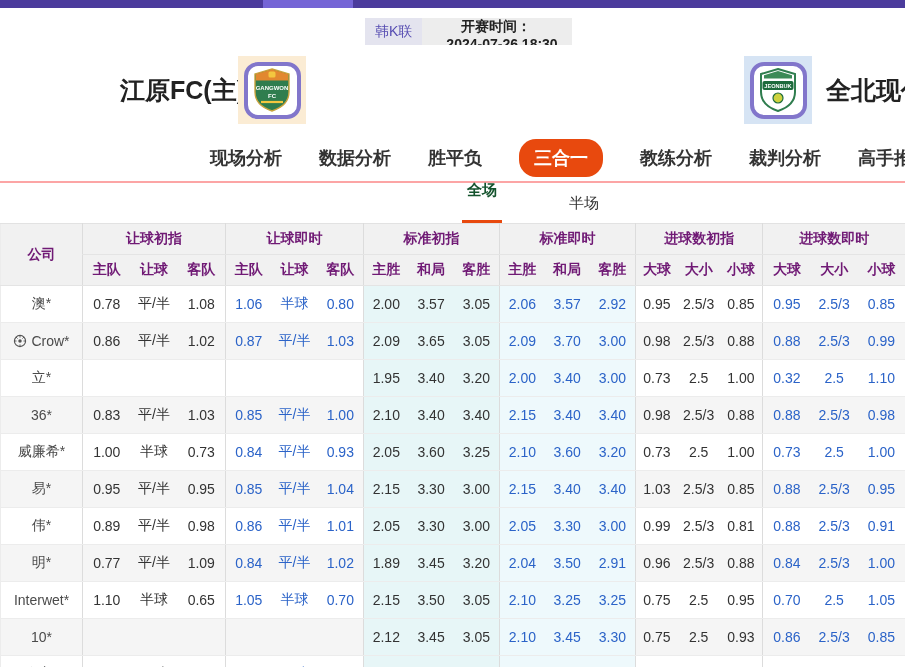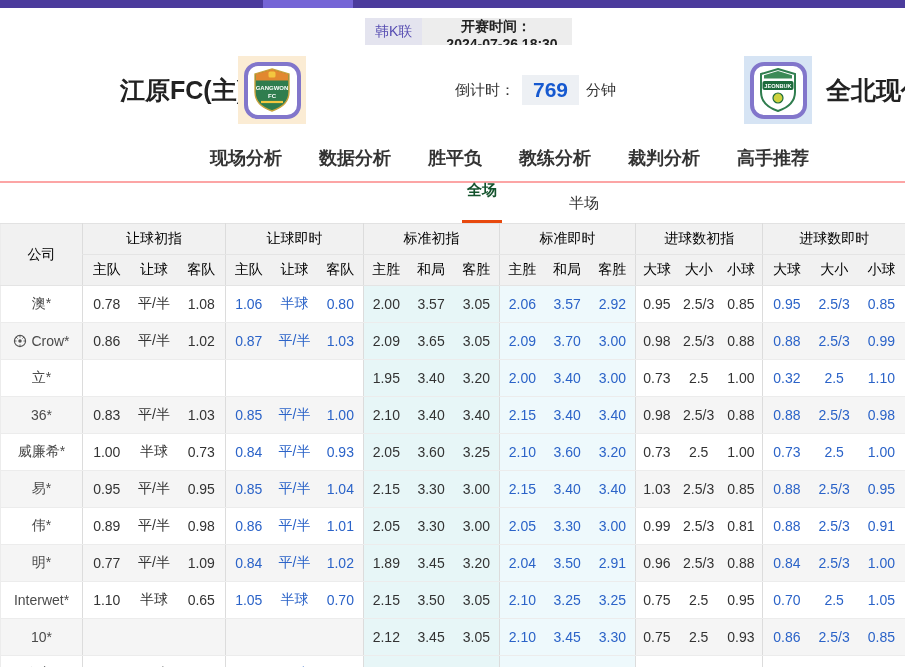--- a/index.html
+++ b/index.html
@@ -39,21 +39,21 @@
   .nav-item.active{background:#e8490e;color:#fff;border-radius:17px;padding:7px 15px;}
 
   
   .subtabs{height:40px;display:flex;align-items:flex-end;padding-left:462px;gap:62px;font-size:15px;color:#333;}
   .subtab{cursor:pointer;padding:0 5px 10px;}
   .subtab.active{color:#14532d;font-weight:bold;border-bottom:3px solid #e8490e;padding-bottom:20px;text-align:center;}
 
   
   table.odds{border-collapse:collapse;table-layout:fixed;width:905px;font-size:14px;
     border-top:1px solid #e2e2e2;border-left:1px solid #ececec;border-right:1px solid #ececec;}
-  thead th{background:#f1f1f1;color:#000000;font-weight:normal;height:28px;border-bottom:1px solid #e4e4e4;font-size:14px;}
+  thead th{background:#f1f1f1;color:#701a75;font-weight:bold;height:28px;border-bottom:1px solid #e4e4e4;font-size:14px;}
   tbody td{height:34px;text-align:center;color:#333;border-bottom:1px solid #ececec;overflow:hidden;white-space:nowrap;}
   tr.even td{background:#f5f5f5;}
   td.gs,th.gs{border-left:1px solid #dcdcdc;}
   td.live{color:#2b63c8;}
   tr td.ti{background:#e7f6f7;}
   tr td.tl{background:#eef9fc;}
   td.company{color:#4b4b4b;}
   .ball{vertical-align:-2px;margin-right:4px;}
 </style>
 </head>
@@ -81,45 +81,41 @@
         <path d="M20 1 L37 6 V24 C37 34 29 40 20 43 C11 40 3 34 3 24 V6 Z" fill="#2f7d4e" stroke="#c8a23c" stroke-width="1.4"></path>
         <path d="M20 1.5 L36 6.3 V12.5 H4 V6.3 Z" fill="#e2882f"></path>
         <rect x="16.5" y="3.5" width="7" height="6" rx="1.5" fill="#f3c73f"></rect>
         <text x="20" y="21.5" font-size="6" fill="#fff" text-anchor="middle" font-weight="bold">GANGWON</text>
         <text x="20" y="29.5" font-size="6" fill="#fff" text-anchor="middle" font-weight="bold">FC</text>
         <path d="M9 34 H31" stroke="#f3c73f" stroke-width="2.2"></path>
       </svg>
     </div>
   </div>
 
-  <div class="countdown">
-    <span>倒计时：</span>
-    <span class="cd-value">769</span>
-    <span>分钟</span>
-  </div>
 
   <div class="logo-box away">
     <div class="logo-inner">
       <svg width="42" height="44" viewBox="0 0 40 44">
         <path d="M20 1 L37 6 V24 C37 34 29 40 20 43 C11 40 3 34 3 24 V6 Z" fill="#fff" stroke="#2f7d4e" stroke-width="2"></path>
         <path d="M20 3 L34 7.2 V10.5 H6 V7.2 Z" fill="#3c8a57"></path>
         <rect x="4.5" y="13" width="31" height="9" rx="2" fill="#1d6b3c"></rect>
         <text x="20" y="19.8" font-size="5.6" fill="#fff" text-anchor="middle" font-weight="bold">JEONBUK</text>
         <circle cx="20" cy="30" r="5" fill="#cdd23e" stroke="#1d6b3c" stroke-width="1.2"></circle>
       </svg>
     </div>
   </div>
 
   <div class="team-name away-name">全北现代</div>
 </div>
 
 <div class="nav" id="nav">
     <span class="nav-item">现场分析</span>
     <span class="nav-item">数据分析</span>
     <span class="nav-item">胜平负</span>
+    <span class="nav-item active">三合一</span>
     <span class="nav-item">教练分析</span>
     <span class="nav-item">裁判分析</span>
     <span class="nav-item">高手推荐</span>
   </div>
 
 <div class="subtabs" id="subtabs">
     <span class="subtab active">全场</span>
     <span class="subtab">半场</span>
   </div>
 

